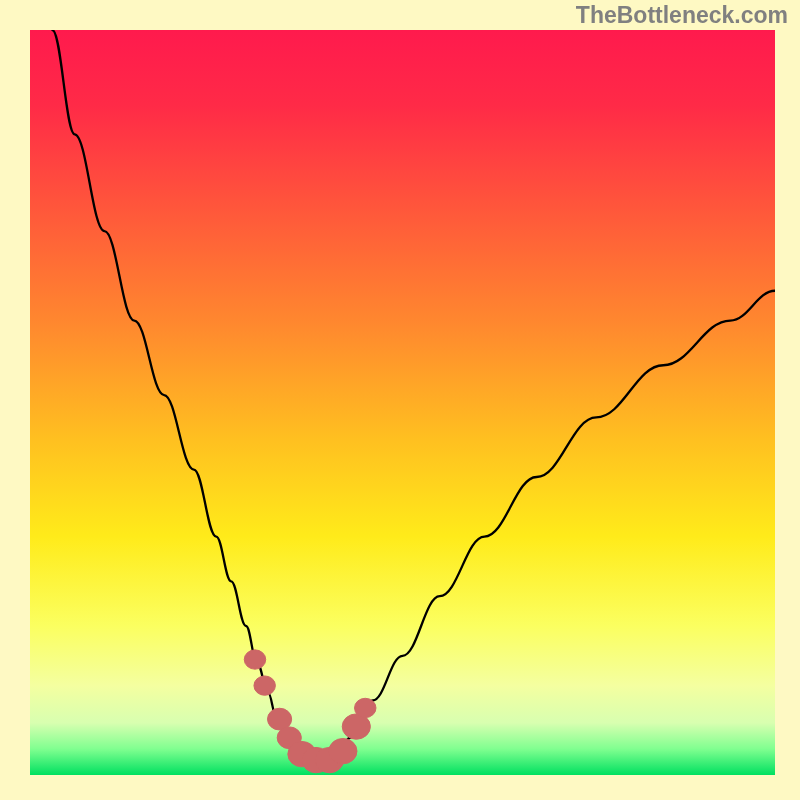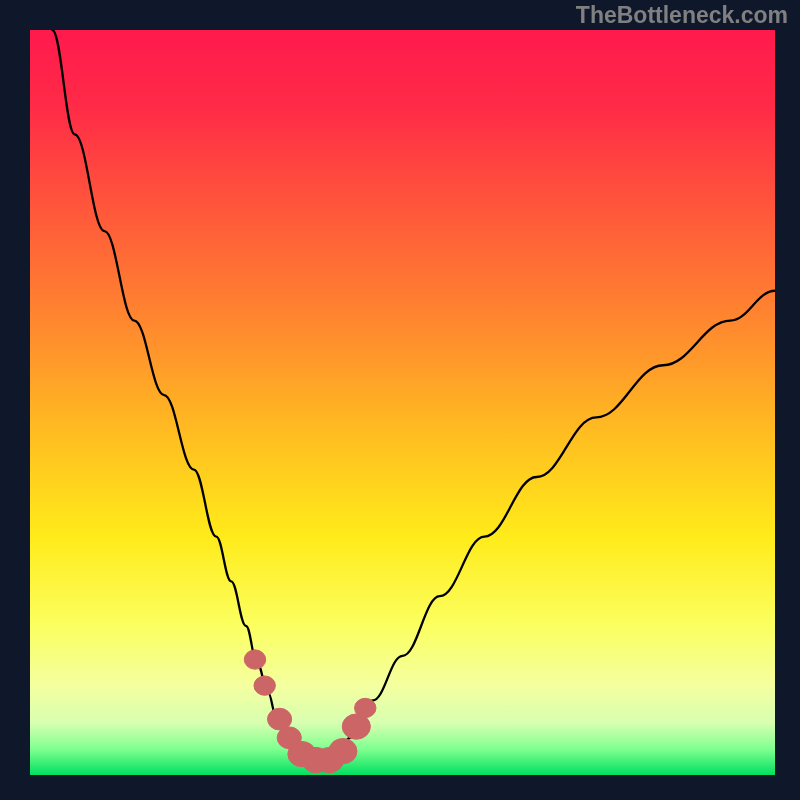--- a/index.html
+++ b/index.html
@@ -9,21 +9,21 @@
     height: 800px;
     background: #000000;
     overflow: hidden;
   }
   .frame {
     position: absolute;
     left: 0;
     top: 0;
     width: 800px;
     height: 800px;
-    background: #0f172a;
+    background: #fef9c3;
     text-align: center;
   }
   .watermark {
     position: absolute;
     top: 2px;
     right: 12px;
     font-family: Arial, Helvetica, sans-serif;
     font-size: 23px;
     font-weight: bold;
     color: #808080;

